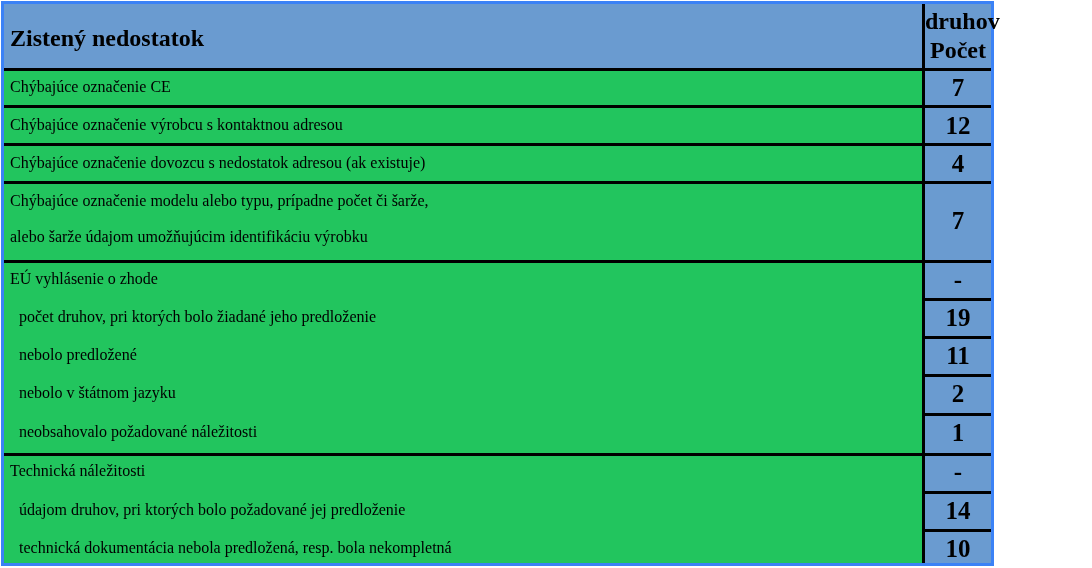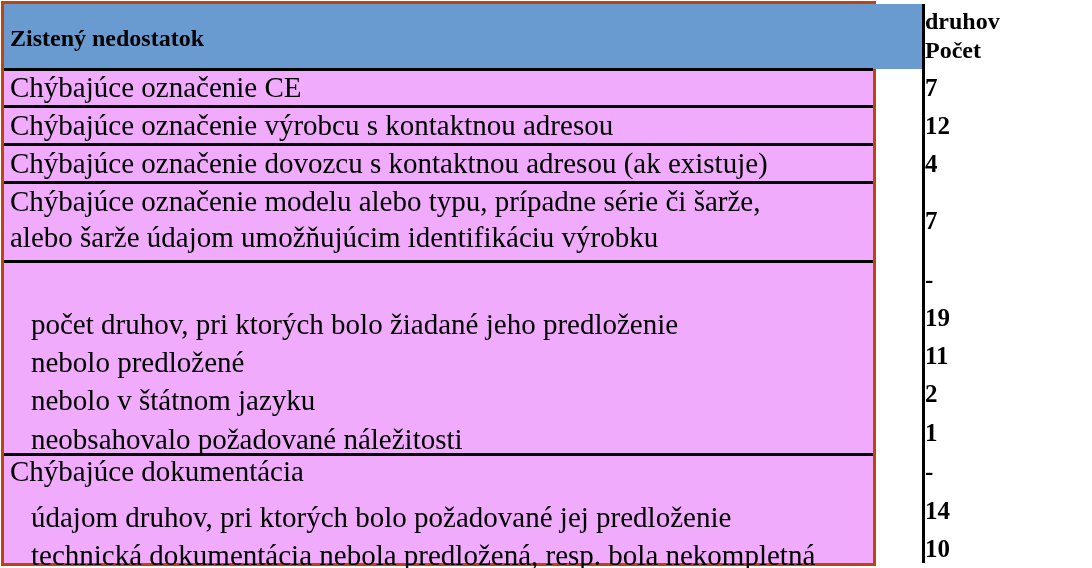--- a/index.html
+++ b/index.html
@@ -1,24 +1,24 @@
 <!DOCTYPE html>
 <html><head>
 <meta charset="utf-8">
 <style>
   html, body { margin:0; padding:0; background:#ffffff; }
   body { width:1092px; height:568px; overflow:hidden; font-family:"Liberation Serif","DejaVu Serif",serif; color:#000; }
-  .tbl { position:absolute; left:1px; top:1px; width:875px; height:565px; border:3px solid #c2410c; box-sizing:border-box; background:#f0abfc; }
+  .tbl { position:absolute; left:1px; top:1px; width:993px; height:565px; border:3px solid #3b82f6; box-sizing:border-box; background:#22c55e; }
   .col-div { position:absolute; left:918px; top:0; width:3px; height:100%; background:#000; }
   .right-col { position:absolute; left:921px; top:0; right:0; height:100%; background:#6a9bd0; }
   .hdr-left { position:absolute; left:0; top:0; width:918px; height:65px; background:#6a9bd0; }
   .hline { position:absolute; left:0; right:0; height:3px; background:#000; }
   .hline.right { left:921px; }
-  .lbl { position:absolute; left:6px; font-size:29px; line-height:28px; white-space:nowrap; }
-  .lbl.indent { left:27px;margin-top:7px; }
+  .lbl { position:absolute; left:6px; font-size:16px; line-height:28px; white-space:nowrap; }
+  .lbl.indent { left:15px; }
   .val { position:absolute; left:921px; right:0; text-align:center; font-weight:bold; font-size:25px; line-height:28px; }
   .hdr-title { position:absolute; left:6px; top:20px; font-weight:bold; font-size:24px; line-height:28px; }
   .hdr-count { position:absolute; left:921px; right:0; top:3px; text-align:center; font-weight:bold; font-size:24px; line-height:29px; }
 </style>
 </head>
 <body>
 
 <div class="tbl">
   <div class="right-col"></div>
   <div class="hdr-left"></div>
@@ -32,49 +32,50 @@
   <div class="hline" style="top:64px"></div>
 
   <div class="lbl" style="top:69px">Chýbajúce označenie CE</div>
   <div class="val" style="top:70px">7</div>
   <div class="hline" style="top:101px"></div>
 
   <div class="lbl" style="top:107px">Chýbajúce označenie výrobcu s kontaktnou adresou</div>
   <div class="val" style="top:108px">12</div>
   <div class="hline" style="top:139px"></div>
 
-  <div class="lbl" style="top:145px">Chýbajúce označenie dovozcu s kontaktnou adresou (ak existuje)</div>
+  <div class="lbl" style="top:145px">Chýbajúce označenie dovozcu s nedostatok adresou (ak existuje)</div>
   <div class="val" style="top:146px">4</div>
   <div class="hline" style="top:177px"></div>
 
-  <div class="lbl" style="top:183px">Chýbajúce označenie modelu alebo typu, prípadne série či šarže,</div>
+  <div class="lbl" style="top:183px">Chýbajúce označenie modelu alebo typu, prípadne počet či šarže,</div>
   <div class="lbl" style="top:219px">alebo šarže údajom umožňujúcim identifikáciu výrobku</div>
   <div class="val" style="top:203px">7</div>
   <div class="hline" style="top:256px"></div>
 
+  <div class="lbl" style="top:261px">EÚ vyhlásenie o zhode</div>
   <div class="val" style="top:262px">-</div>
   <div class="hline right" style="top:294px"></div>
 
   <div class="lbl indent" style="top:299px">počet druhov, pri ktorých bolo žiadané jeho predloženie</div>
   <div class="val" style="top:300px">19</div>
   <div class="hline right" style="top:332px"></div>
 
   <div class="lbl indent" style="top:337px">nebolo predložené</div>
   <div class="val" style="top:338px">11</div>
   <div class="hline right" style="top:370px"></div>
 
   <div class="lbl indent" style="top:375px">nebolo v štátnom jazyku</div>
   <div class="val" style="top:376px">2</div>
   <div class="hline right" style="top:409px"></div>
 
   <div class="lbl indent" style="top:414px">neobsahovalo požadované náležitosti</div>
   <div class="val" style="top:415px">1</div>
   <div class="hline" style="top:449px"></div>
 
-  <div class="lbl" style="top:453px">Chýbajúce dokumentácia</div>
+  <div class="lbl" style="top:453px">Technická náležitosti</div>
   <div class="val" style="top:454px">-</div>
   <div class="hline right" style="top:487px"></div>
 
   <div class="lbl indent" style="top:492px">údajom druhov, pri ktorých bolo požadované jej predloženie</div>
   <div class="val" style="top:493px">14</div>
   <div class="hline right" style="top:525px"></div>
 
   <div class="lbl indent" style="top:530px">technická dokumentácia nebola predložená, resp. bola nekompletná</div>
   <div class="val" style="top:531px">10</div>
 </div>

